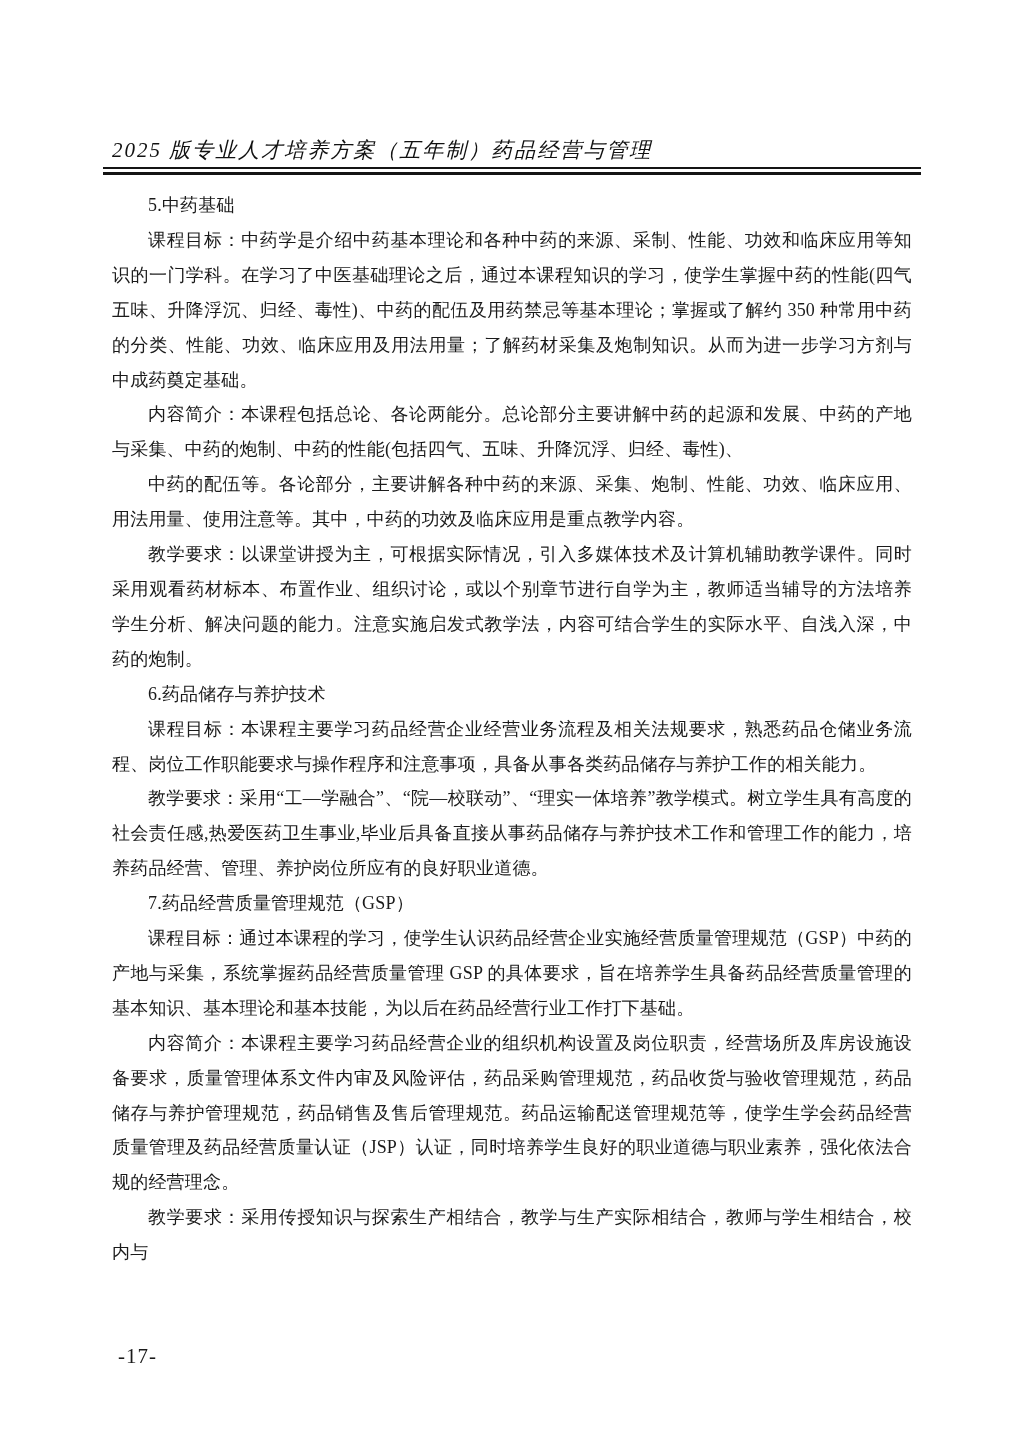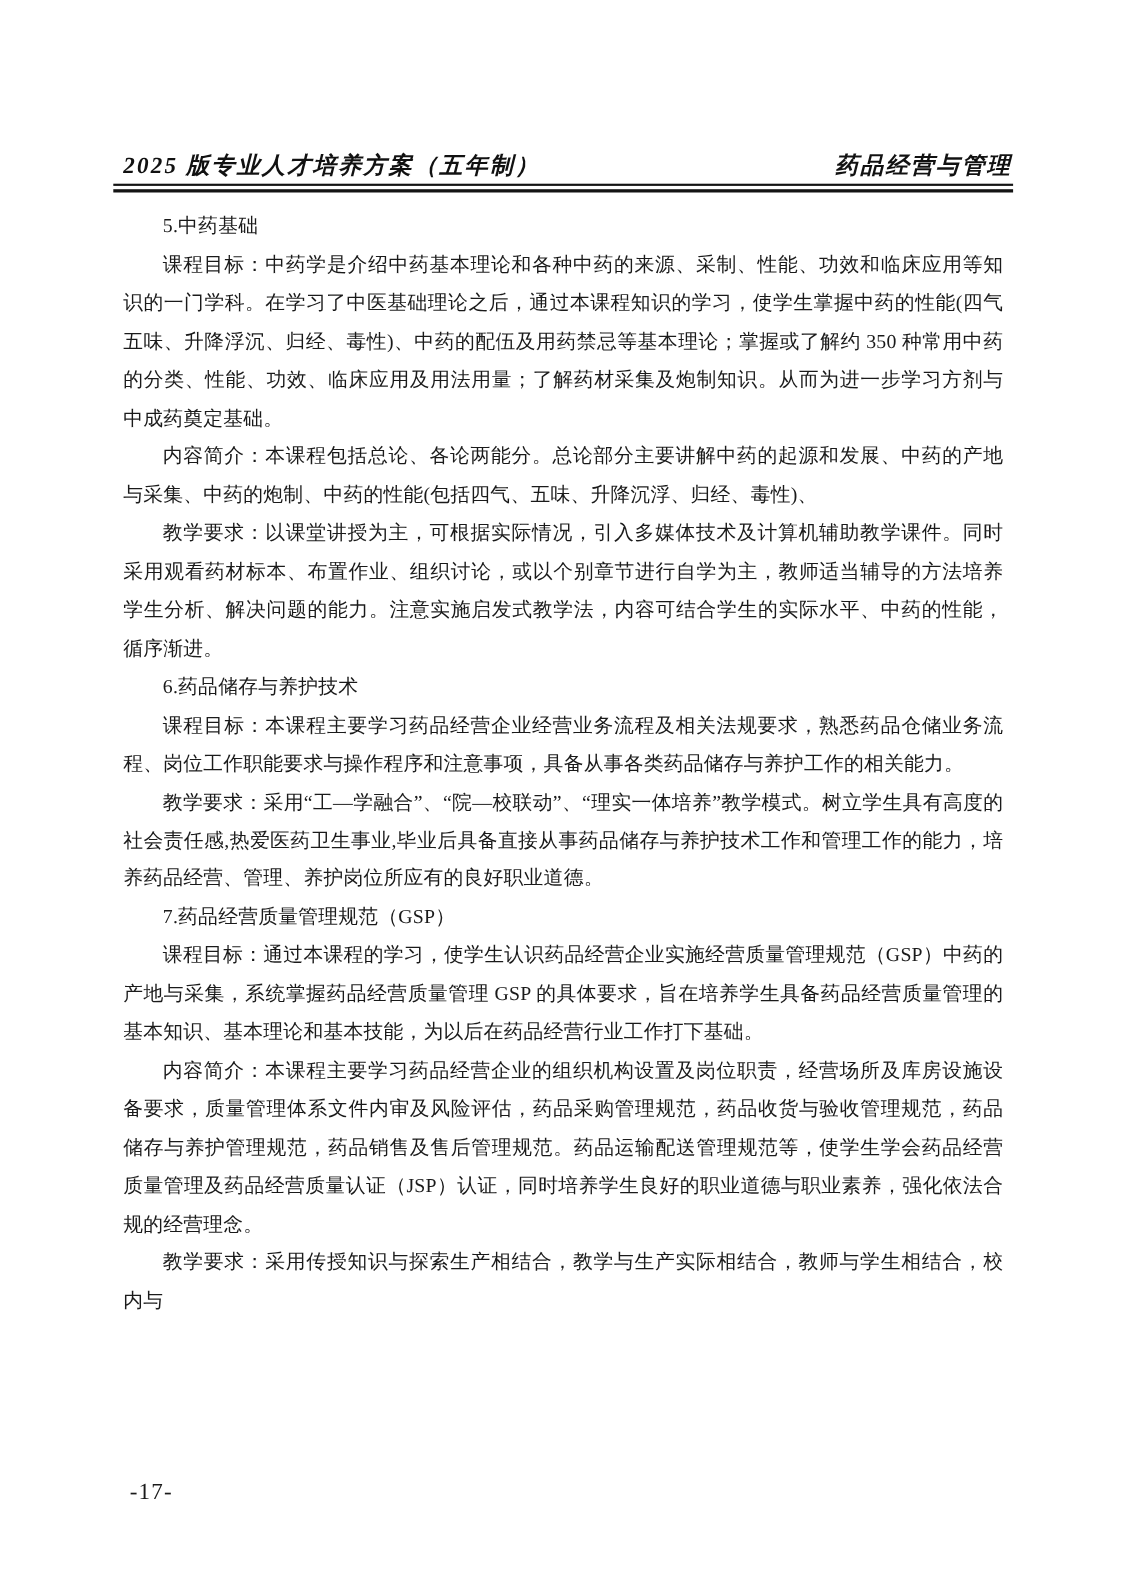--- a/index.html
+++ b/index.html
@@ -12,24 +12,23 @@
     font-family: "Liberation Serif", "DejaVu Serif", serif;
     color: #1a1a1a;
     overflow: hidden;
   }
   .header {
     position: absolute;
     left: 112px;
     right: 104px;
     top: 136px;
     display: flex;
-    justify-content: space-between;
     align-items: baseline;
     font-size: 21px;
-    font-weight: bold;
+    font-weight: normal;
     font-style: italic;
     letter-spacing: 2px;
     color: #111111;
   }
   .header-rule {
     position: absolute;
     left: 103px;
     right: 103px;
     top: 167px;
     height: 3px;
@@ -69,21 +68,22 @@
     <span class="header-left">2025 版专业人才培养方案（五年制）</span>
     <span class="header-right">药品经营与管理</span>
   </div>
 
   <div class="header-rule"></div>
 
   <div class="document-body">
       <p class="para">5.中药基础</p>
       <p class="para">课程目标：中药学是介绍中药基本理论和各种中药的来源、采制、性能、功效和临床应用等知识的一门学科。在学习了中医基础理论之后，通过本课程知识的学习，使学生掌握中药的性能(四气五味、升降浮沉、归经、毒性)、中药的配伍及用药禁忌等基本理论；掌握或了解约 350 种常用中药的分类、性能、功效、临床应用及用法用量；了解药材采集及炮制知识。从而为进一步学习方剂与中成药奠定基础。</p>
       <p class="para">内容简介：本课程包括总论、各论两能分。总论部分主要讲解中药的起源和发展、中药的产地与采集、中药的炮制、中药的性能(包括四气、五味、升降沉浮、归经、毒性)、</p>
-      <p class="para">教学要求：以课堂讲授为主，可根据实际情况，引入多媒体技术及计算机辅助教学课件。同时采用观看药材标本、布置作业、组织讨论，或以个别章节进行自学为主，教师适当辅导的方法培养学生分析、解决问题的能力。注意实施启发式教学法，内容可结合学生的实际水平、中药的性能，循序渐进。</p>
+      <p class="para">中药的配伍等。各论部分，主要讲解各种中药的来源、采集、炮制、性能、功效、临床应用、用法用量、使用注意等。其中，中药的功效及临床应用是重点教学内容。</p>
+      <p class="para">教学要求：以课堂讲授为主，可根据实际情况，引入多媒体技术及计算机辅助教学课件。同时采用观看药材标本、布置作业、组织讨论，或以个别章节进行自学为主，教师适当辅导的方法培养学生分析、解决问题的能力。注意实施启发式教学法，内容可结合学生的实际水平、自浅入深，中药的炮制。</p>
       <p class="para">6.药品储存与养护技术</p>
       <p class="para">课程目标：本课程主要学习药品经营企业经营业务流程及相关法规要求，熟悉药品仓储业务流程、岗位工作职能要求与操作程序和注意事项，具备从事各类药品储存与养护工作的相关能力。</p>
       <p class="para">教学要求：采用“工—学融合”、“院—校联动”、“理实一体培养”教学模式。树立学生具有高度的社会责任感,热爱医药卫生事业,毕业后具备直接从事药品储存与养护技术工作和管理工作的能力，培养药品经营、管理、养护岗位所应有的良好职业道德。</p>
       <p class="para">7.药品经营质量管理规范（GSP）</p>
       <p class="para">课程目标：通过本课程的学习，使学生认识药品经营企业实施经营质量管理规范（GSP）中药的产地与采集，系统掌握药品经营质量管理 GSP 的具体要求，旨在培养学生具备药品经营质量管理的基本知识、基本理论和基本技能，为以后在药品经营行业工作打下基础。</p>
       <p class="para">内容简介：本课程主要学习药品经营企业的组织机构设置及岗位职责，经营场所及库房设施设备要求，质量管理体系文件内审及风险评估，药品采购管理规范，药品收货与验收管理规范，药品储存与养护管理规范，药品销售及售后管理规范。药品运输配送管理规范等，使学生学会药品经营质量管理及药品经营质量认证（JSP）认证，同时培养学生良好的职业道德与职业素养，强化依法合规的经营理念。</p>
       <p class="para">教学要求：采用传授知识与探索生产相结合，教学与生产实际相结合，教师与学生相结合，校内与</p>
     </div>
 
   <div class="footer">-17-</div>

